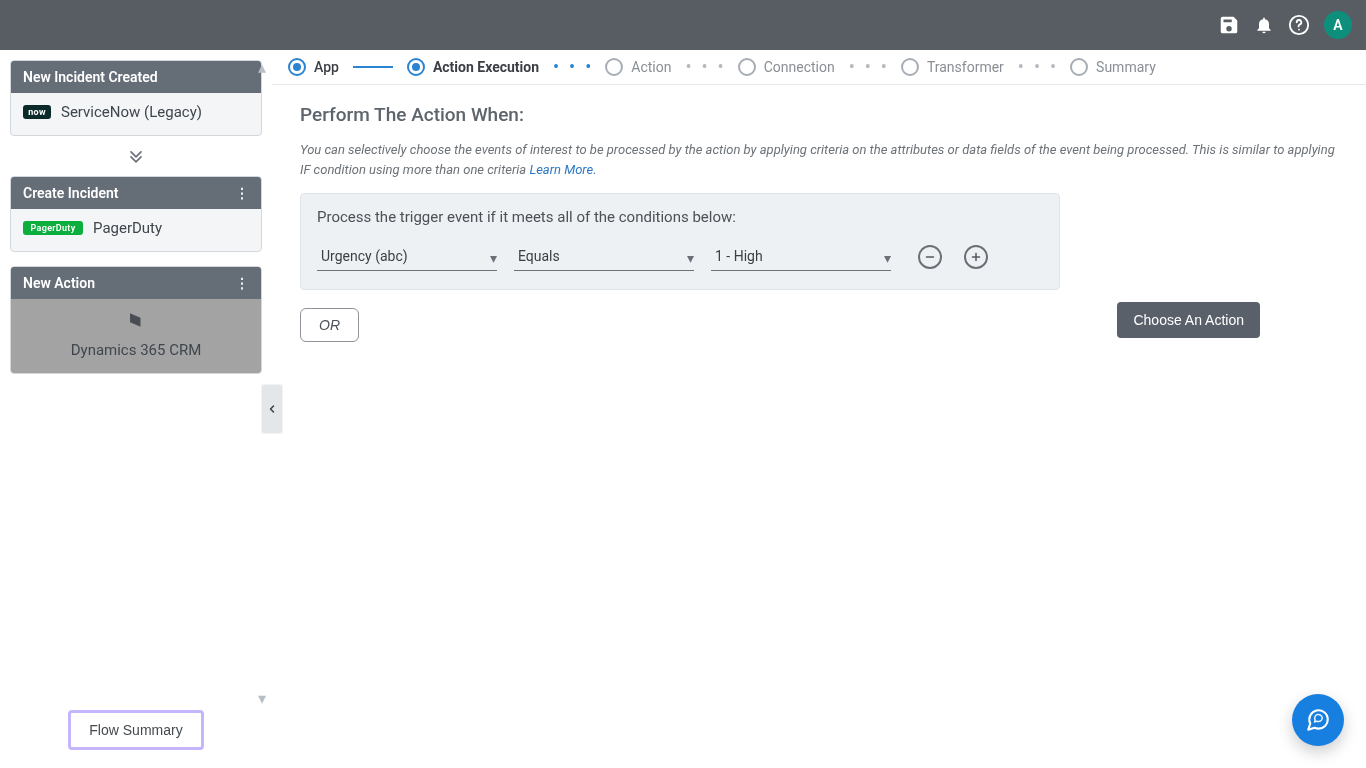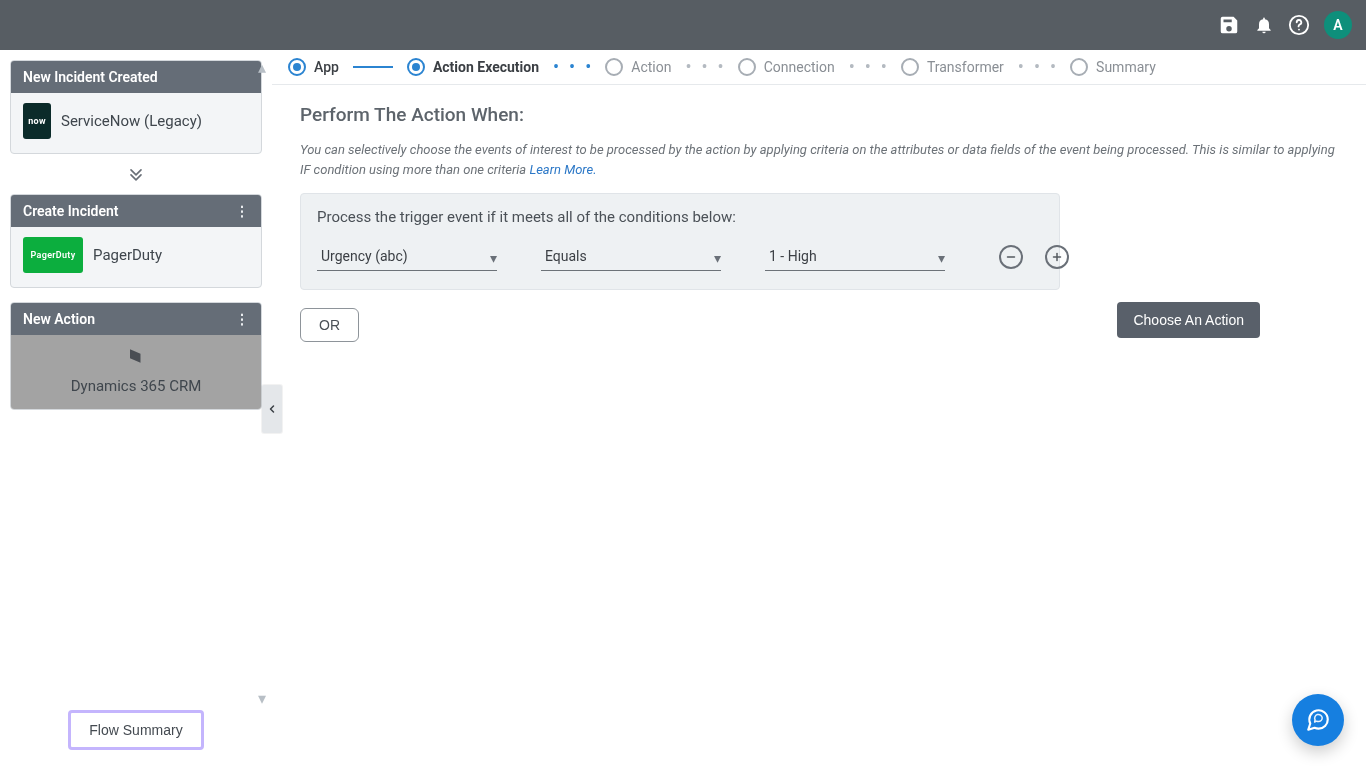--- a/index.html
+++ b/index.html
@@ -138,21 +138,21 @@
     font-size: 14px; font-weight: 600;
   }
   .panel-body {
     display: flex; align-items: center; gap: 10px;
     padding: 10px 12px 14px 12px;
     color: #3f464d;
     font-size: 15px;
   }
   .panel-body.selected { background: #a3a3a3; flex-direction: column; }
   .kebab { color: #eaedf0; cursor: pointer; }
-  .app-chip { width: 28px; height: 36px; border-radius: 3px; display:flex; align-items:center; justify-content:center; font-size: 9px; font-weight: 700; color: #fff; letter-spacing: .3px; }
+  .app-chip { width: 28px; height: 14px; border-radius: 3px; display:flex; align-items:center; justify-content:center; font-size: 9px; font-weight: 700; color: #fff; letter-spacing: .3px; }
   .app-chip.now { background: var(--now-bg); }
   .app-chip.pager { width: 60px; background: var(--pager-green); font-weight: 600; }
   .app-chip.d365 { width: 22px; height: 22px; background: transparent; color: #3b4046; border: none; }
   .chevrons-down { display: flex; justify-content: center; margin: -4px 0 10px 0; color: #6a7078; }
 
   .flow-summary-wrap { margin-top: auto; display:flex; justify-content:center; padding: 18px 0; }
   .flow-summary {
     border: 3px solid #c4b5fd; color: #444a51;
     background: #fff; border-radius: 4px; padding: 9px 18px; font-size: 14px; cursor: pointer;
   }
@@ -195,34 +195,34 @@
 
   .conditions {
     margin-top: 14px;
     background: var(--condition-bg);
     border: 1px solid #e0e4e8;
     border-radius: 4px;
     padding: 14px 16px 18px 16px;
     max-width: 760px;
   }
   .cond-title { color: #4b5157; font-size: 15px; margin-bottom: 16px; }
-  .cond-row { display:flex; align-items:center; gap: 44px; }
+  .cond-row { display:flex; align-items:center; gap: 17px; }
   .select {
     position: relative; min-width: 180px;
     border-bottom: 1px solid #6c7278; padding: 6px 22px 6px 4px; color: #3b3f44;
     font-size: 14px; cursor: pointer; background: transparent;
   }
   .select .caret { position:absolute; right: 0; top: 50%; transform: translateY(-40%); color: #6a7078; }
   .row-actions { display:flex; gap: 22px; margin-left: 10px; }
   .circle-btn { width: 24px; height: 24px; border: 2px solid #6a7078; border-radius: 50%; display:flex; align-items:center; justify-content:center; color: #545a60; cursor:pointer; background: #fff0; }
   .circle-btn svg { display:block; }
 
   .or-btn {
     margin-top: 18px; border: 1px solid #8e949a; color: #4b5157; background: #fff;
-    border-radius: 6px; padding: 8px 18px; font-size: 14px; cursor: pointer;
+    border-radius: 6px; padding: 8px 18px; font-size: 14px; cursor: pointer; font-style: italic;
   }
   .primary-btn {
     float: right; margin-top: 12px;
     background: #59606a; color: #fff; border: none; border-radius: 4px;
     padding: 10px 16px; font-size: 14px; cursor: pointer;
   }
   .footer-actions { max-width: 960px; display:flex; justify-content: space-between; align-items: flex-start; }
 
   
   .chat-fab {

